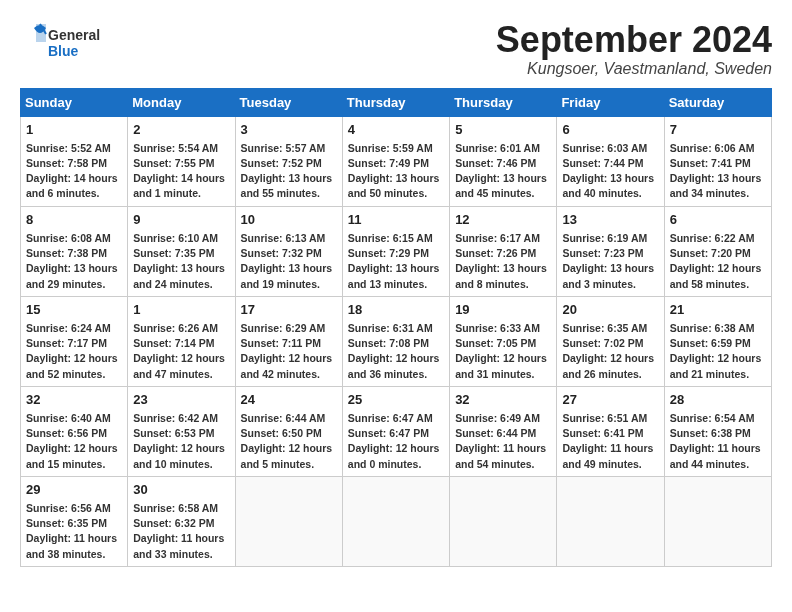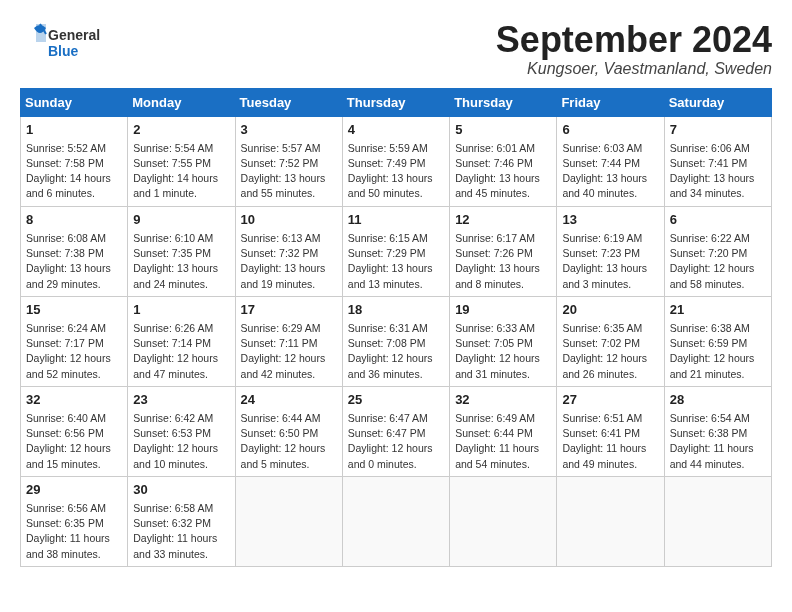--- a/index.html
+++ b/index.html
@@ -65,20 +65,21 @@
       font-size: 13px;
       font-weight: bold;
       color: #222;
       display: block;
       margin-bottom: 2px;
     }
     .day-info {
       font-size: 10.5px;
       color: #333;
       line-height: 1.45;
+      font-weight: bold;
     }
     .week-row td {
       height: 85px;
     }
   </style>
 </head>
 <body>
 
 <div class="header">
   <div class="logo">

